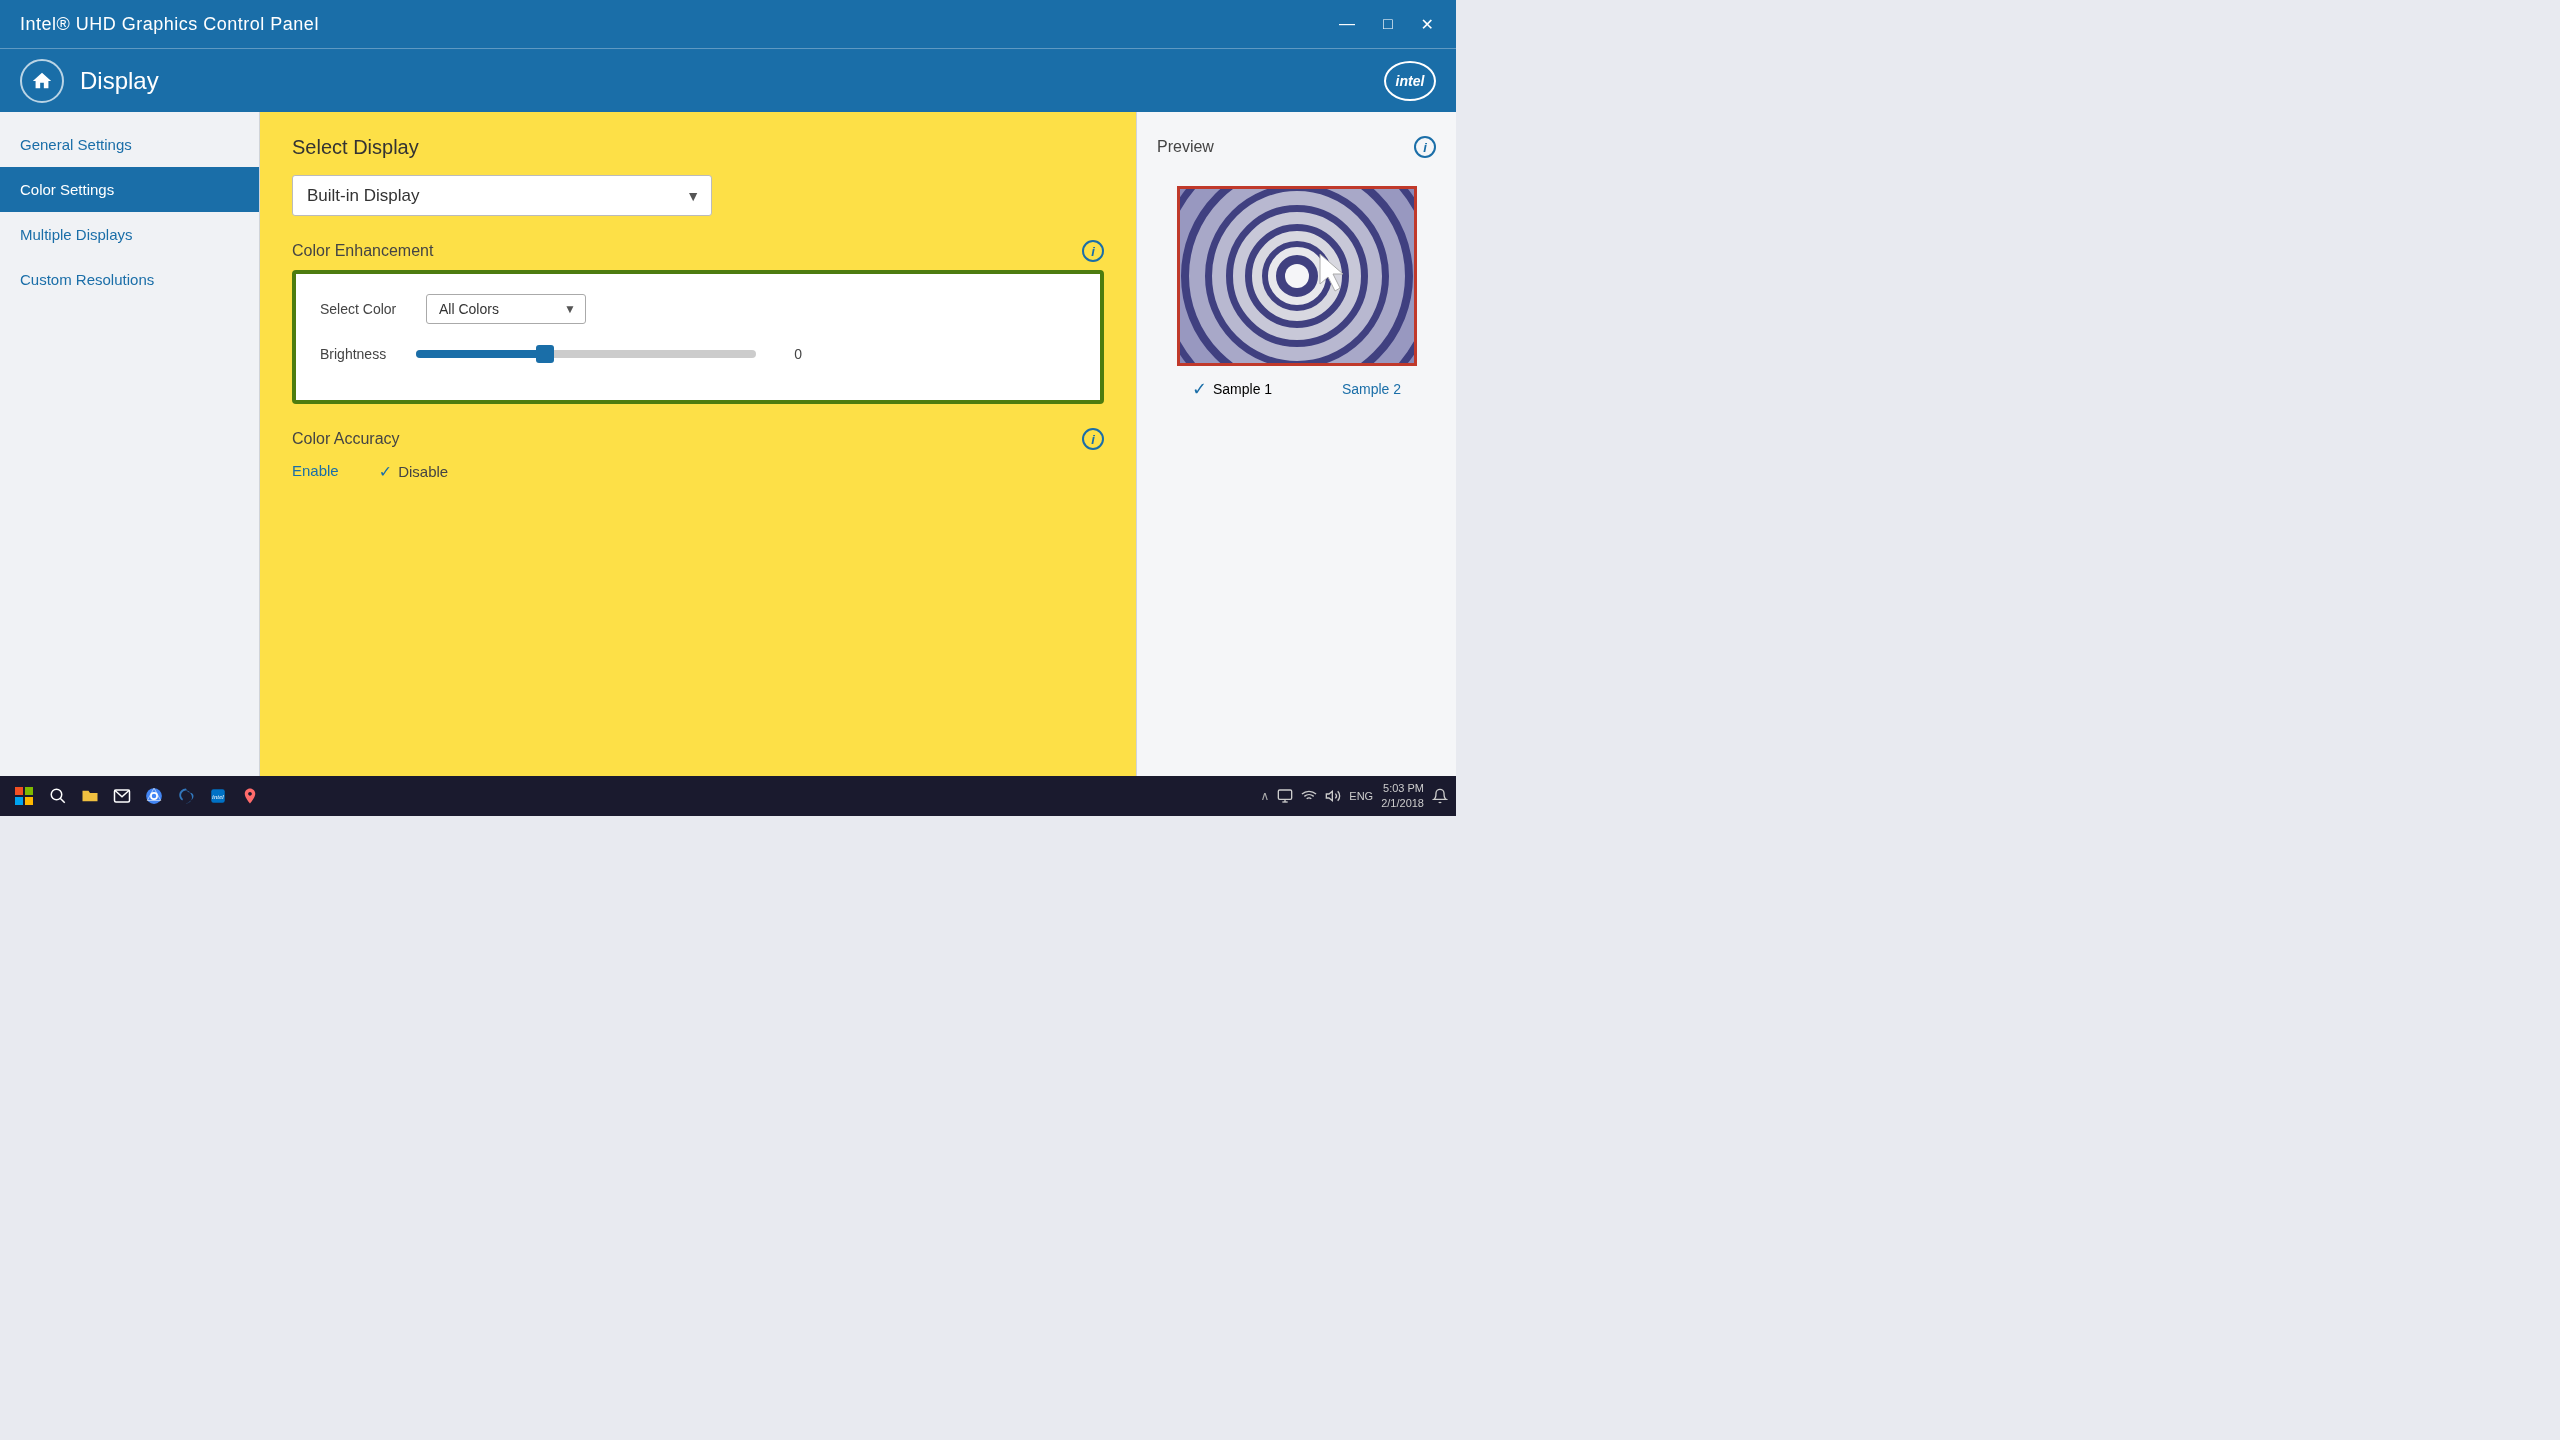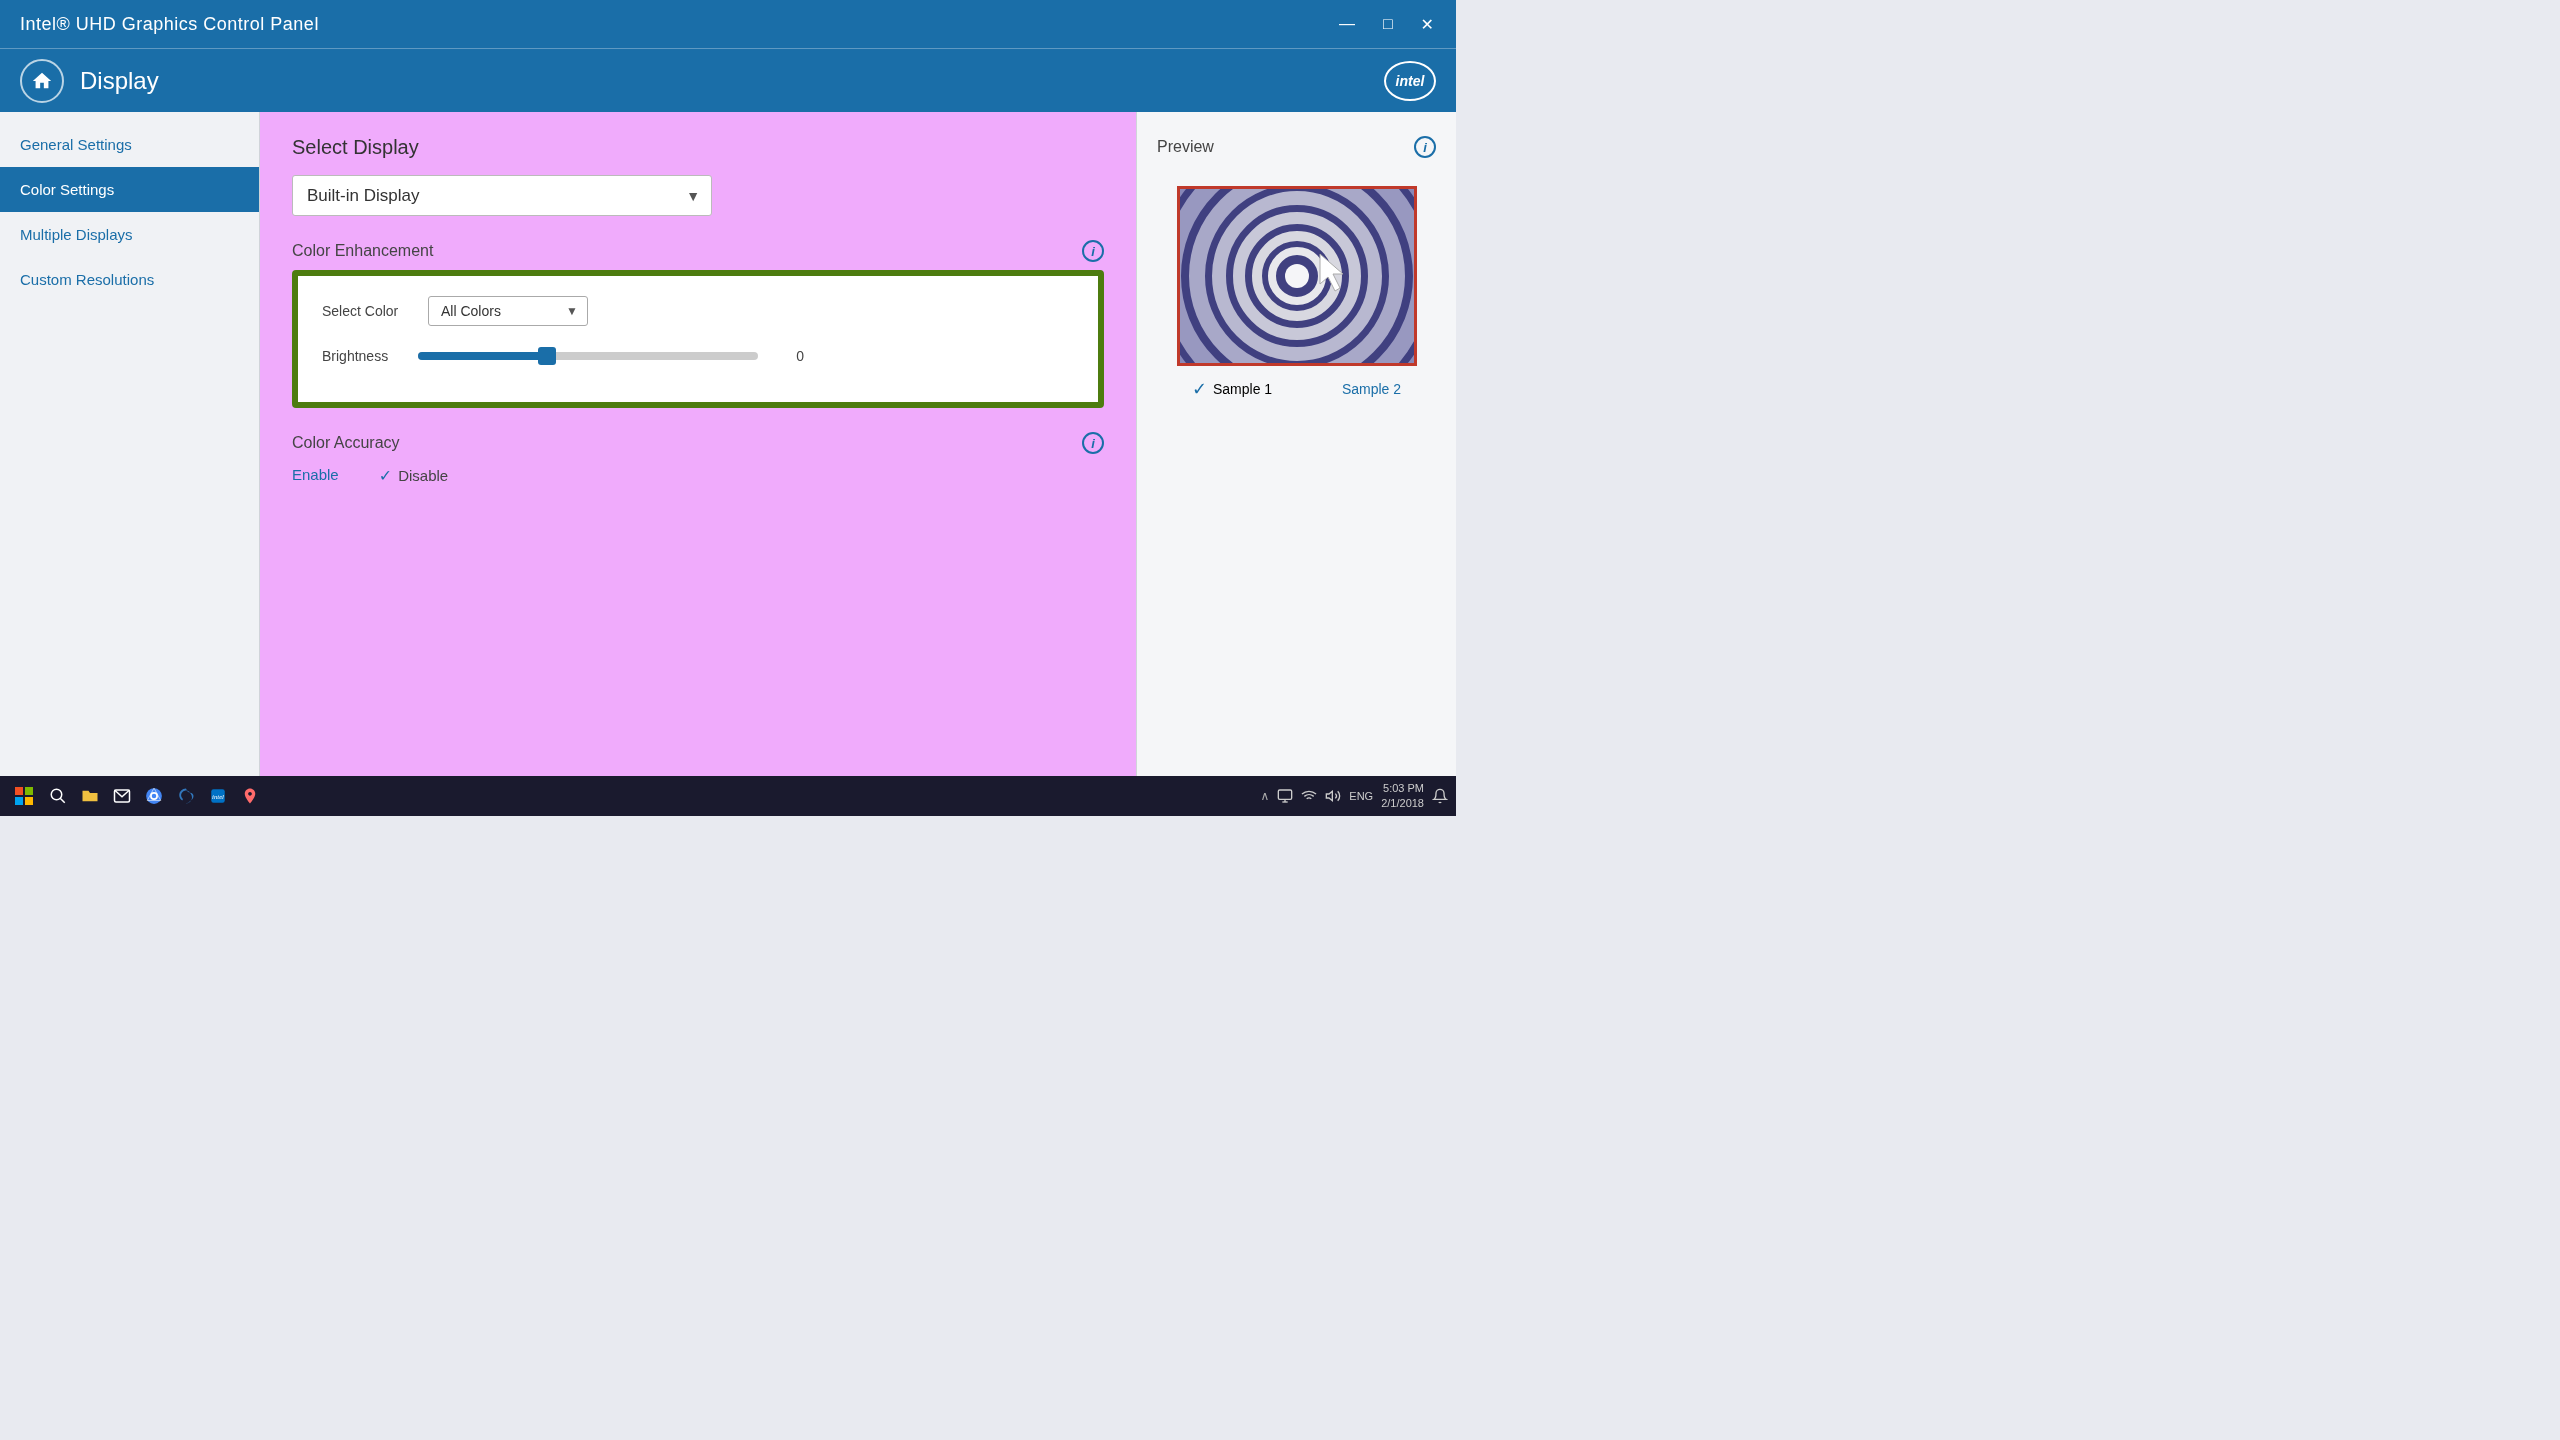--- a/index.html
+++ b/index.html
@@ -139,21 +139,21 @@
     .sidebar-monitor-img {
       margin: 20px auto;
       width: 180px;
       height: 130px;
       position: relative;
     }
 
     
     .content-area {
       flex: 1;
-      background: #f0abfc;
+      background: #fde047;
       padding: 24px 32px;
       overflow-y: auto;
     }
     .section-title {
       font-size: 20px;
       color: #333;
       font-weight: 300;
       margin-bottom: 16px;
     }
     .select-display-row {
@@ -206,21 +206,21 @@
       display: flex;
       align-items: center;
       justify-content: center;
       font-size: 13px;
       font-style: italic;
       font-weight: bold;
       cursor: pointer;
     }
 
     .color-enhancement-box {
-      border: 6px solid #4d7c0f;
+      border: 4px solid #4d7c0f;
       border-radius: 4px;
       padding: 20px 24px;
       background: white;
       margin-bottom: 24px;
     }
     .select-color-row {
       display: flex;
       align-items: center;
       gap: 16px;
       margin-bottom: 20px;

